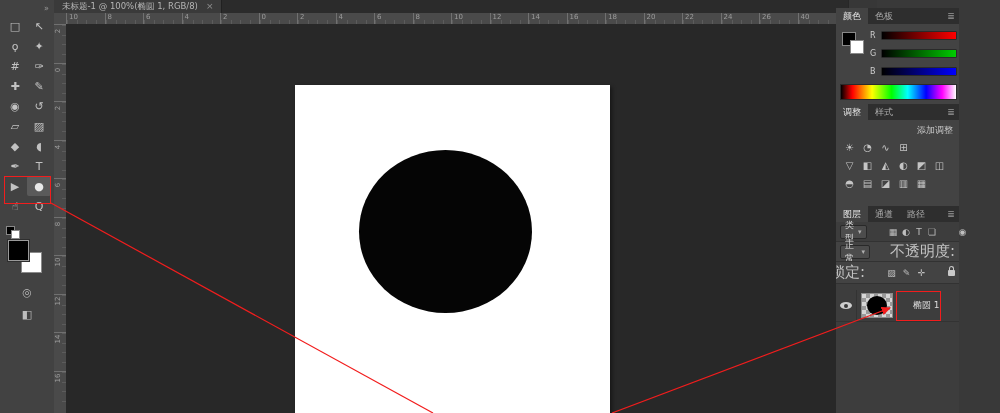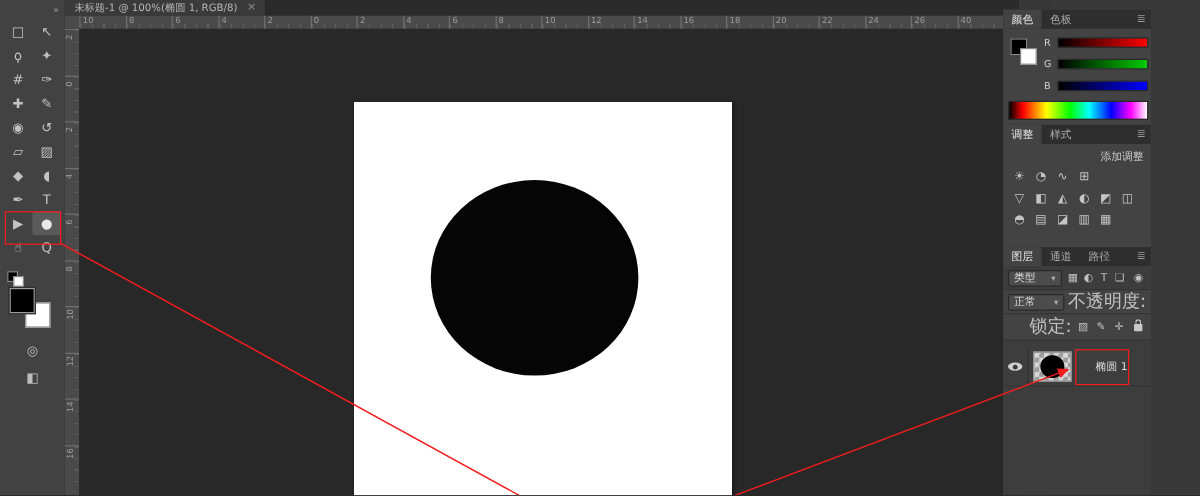--- a/index.html
+++ b/index.html
@@ -71,21 +71,21 @@
   .spectrum{position:absolute;left:4px;top:60px;width:115px;height:14px;border:1px solid #2a2a2a;
     background:linear-gradient(to right,#000 0%,#f00 10%,#ff0 27%,#0f0 44%,#0ff 58%,#00f 74%,#f0f 88%,#fff 100%);cursor:crosshair;}
   
   .adj-panel{top:104px;height:102px;text-align:right;}
   .adj-add{font-size:9px;color:#c9c9c9;padding:4px 6px 2px 6px;}
   .adj-row{display:flex;gap:3px;padding:2px 0 2px 6px;}
   .adj-btn{width:15px;height:14px;display:flex;align-items:center;justify-content:center;cursor:pointer;border-radius:2px;}
   .adj-btn .glyph{color:#c5c5c5;font-size:10px;line-height:1;}
   
   .layers-panel{top:206px;height:207px;}
-  .lp-row{display:flex;align-items:center;gap:3px;padding:0 4px;background:#3d3d3d;border-bottom:1px solid #323232;box-sizing:border-box;}
+  .lp-row{display:flex;align-items:center;gap:20px;padding:0 4px;background:#3d3d3d;border-bottom:1px solid #323232;box-sizing:border-box;}
   .lp-filter{height:20px;}
   .lp-blend{height:20px;background:#434343;}
   .lp-lock{height:22px;background:#434343;}
   .dd{display:inline-flex;align-items:center;justify-content:space-between;background:#4c4c4c;border:1px solid #292929;border-radius:2px;height:14px;padding:0 4px;font-size:9px;color:#dcdcdc;cursor:pointer;box-sizing:border-box;}
   .dd .caret{font-size:7px;color:#b0b0b0;margin-left:4px;}
   .dd-kind{width:46px;}
   .dd-blend{width:58px;}
   .mini-btn{width:13px;height:14px;display:flex;align-items:center;justify-content:center;color:#bfbfbf;font-size:9px;cursor:pointer;}
   .lp-toggle{margin-left:auto;}
   .lbl9{font-size:15px;color:#c3c3c3;white-space:nowrap;}

